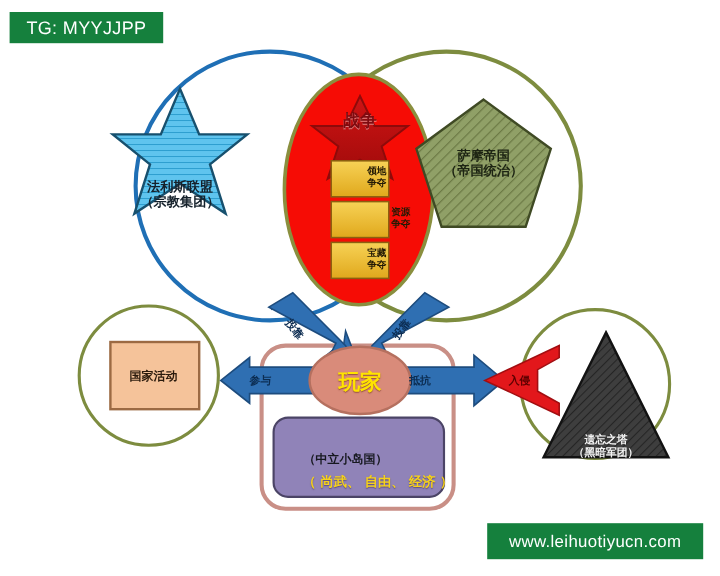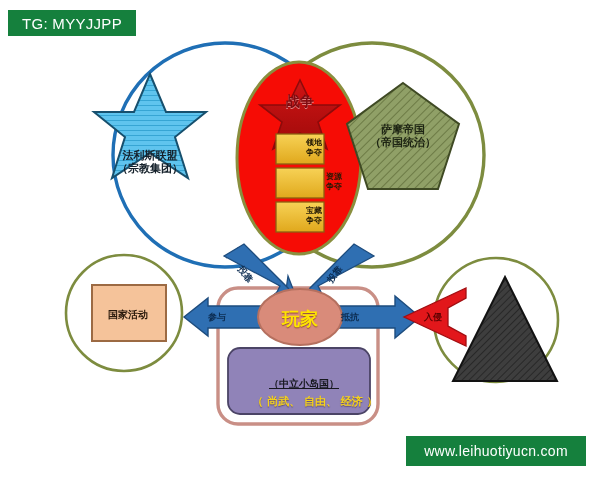--- a/index.html
+++ b/index.html
@@ -37,21 +37,21 @@
   #faction-left-label{left:98px;top:126px;width:104px;font-size:11px;color:#15212b;margin-top:24px;}
   #faction-right-label{left:348px;top:124px;width:110px;font-size:11px;color:#1d2413;}
 
   #activity-label{left:88px;top:309px;width:80px;font-size:10px;color:#2a1a0c;}
   #tower-label{left:460px;top:362px;width:90px;font-size:9px;color:#f3f3f3;}
 
   #player-label{left:270px;top:308px;width:60px;font-size:18px;color:#ffe400;
                 text-shadow:0 1px 1px rgba(90,30,10,.55);}
 
   #island-name{left:235px;top:357px;width:130px;font-size:15px;color:#16181f;}
-  #island-sub{left:239px;top:378px;width:130px;font-size:10px;color:#16181f;text-decoration:underline;}
+  #island-sub{left:223px;top:378px;width:130px;font-size:10px;color:#16181f;}
   #island-traits{left:237px;top:396px;width:156px;font-size:11px;color:#f6d21a;
                  text-shadow:0 1px 1px rgba(40,20,60,.5);}
 
   
   .arw-lbl{position:absolute;font-size:9px;font-weight:bold;color:#0c2d52;white-space:nowrap;}
   #join-left{left:208px;top:311px;}
   #resist-right{left:341px;top:311px;}
   #invade-label{left:424px;top:311px;color:#5b0000;}
 
   .arw-rot{position:absolute;font-size:9px;font-weight:bold;color:#0b2b50;
@@ -160,20 +160,24 @@
     <div>（宗教集团）</div>
   </div>
 
   <div class="lbl" id="faction-right-label">
     <div>萨摩帝国</div>
     <div>（帝国统治）</div>
   </div>
 
   <div class="lbl" id="activity-label">国家活动</div>
 
+  <div class="lbl" id="tower-label">
+    <div>遗忘之塔</div>
+    <div>（黑暗军团）</div>
+  </div>
 
   <div class="lbl" id="player-label">玩家</div>
 
   <div class="lbl" id="island-sub">（中立小岛国）</div>
   <div class="lbl" id="island-traits">（ 尚武、 自由、 经济 ）</div>
 
   <div class="arw-lbl" id="join-left">参与</div>
   <div class="arw-lbl" id="resist-right">抵抗</div>
   <div class="arw-lbl" id="invade-label">入侵</div>
   <div class="arw-rot" id="defect-a">投靠</div>

